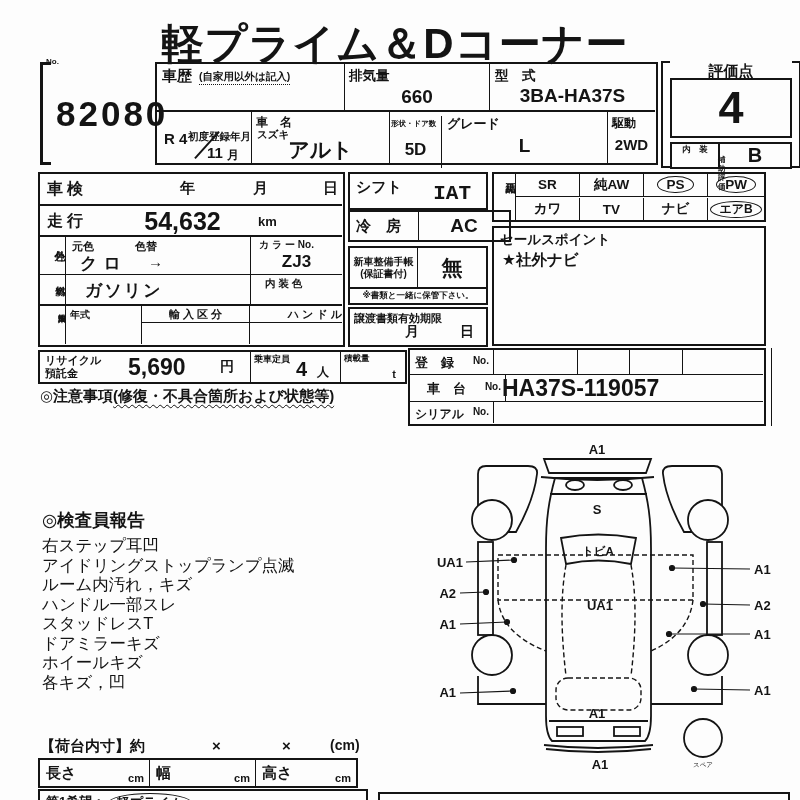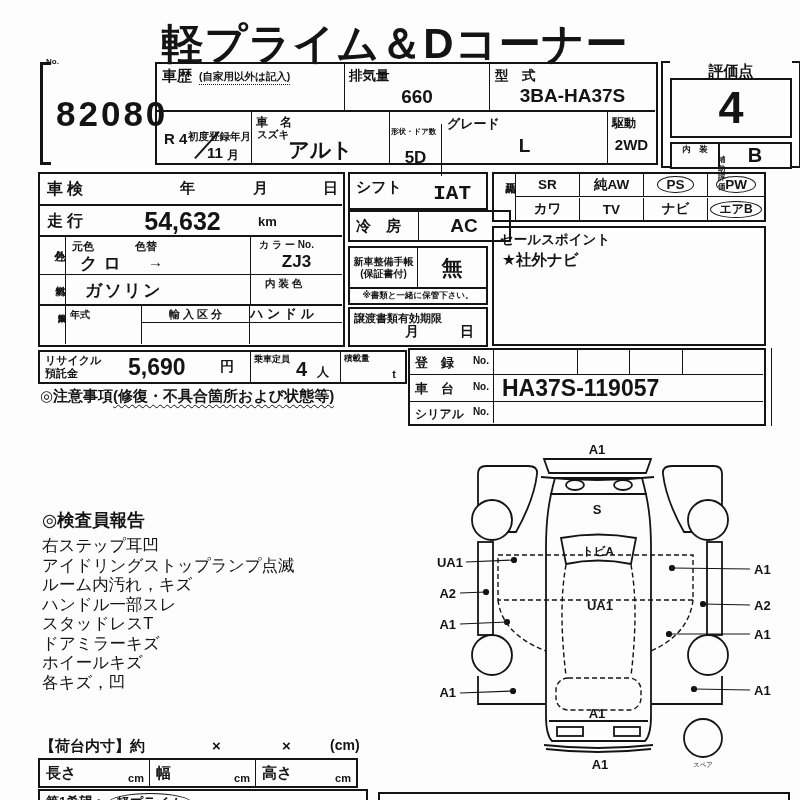--- a/index.html
+++ b/index.html
@@ -51,21 +51,21 @@
         <span class="abs bold" style="left:7px;top:18px;font-size:15px;">R 4</span>
         <div class="abs" style="left:32px;top:32px;width:36px;border-top:2px solid #141414;transform:rotate(-48deg);"></div>
         <span class="abs bold" style="left:50px;top:32px;font-size:15px;">11</span>
         <span class="abs lbl" style="left:70px;top:35px;font-size:12px;">月</span>
       </div>
       <div class="abs" style="left:95px;top:0;width:138px;height:52px;border-right:1.5px solid #141414;">
         <span class="abs lbl" style="left:4px;top:2px;font-size:12px;">車　名</span>
         <span class="abs" style="left:5px;top:16px;font-size:10.5px;font-weight:700;">スズキ</span>
         <span class="abs bold" style="left:0;width:100%;top:24px;text-align:center;font-size:21px;">アルト</span>
       </div>
-      <div class="abs" style="left:233px;top:12px;width:52px;height:52px;border-right:1.5px solid #141414;">
+      <div class="abs" style="left:233px;top:4px;width:52px;height:52px;border-right:1.5px solid #141414;">
         <span class="abs lbl" style="left:1px;top:3px;font-size:7.5px;white-space:nowrap;">形状・ドア数</span>
         <span class="abs bold" style="left:0;width:100%;top:24px;text-align:center;font-size:17px;">5D</span>
       </div>
       <div class="abs" style="left:285px;top:0;width:166px;height:52px;border-right:1.5px solid #141414;">
         <span class="abs lbl" style="left:5px;top:3px;font-size:13px;">グレード</span>
         <span class="abs bold" style="left:0;width:100%;top:23px;text-align:center;font-size:19px;">L</span>
       </div>
       <div class="abs" style="left:451px;top:0;width:47px;height:52px;">
         <span class="abs lbl" style="left:4px;top:3px;font-size:12px;">駆動</span>
         <span class="abs bold" style="left:0;width:100%;top:24px;text-align:center;font-size:15px;">2WD</span>
@@ -121,21 +121,21 @@
     </div>
     <div class="abs" style="left:0;top:130px;width:302px;height:40px;border-top:2px solid #141414;">
       <div class="abs vert lbl" style="left:0;top:0;width:26px;height:100%;border-right:1.5px solid #141414;font-size:8px;padding:2px 0 0 9px;">輸入車用</div>
       <div class="abs" style="left:26px;top:0;width:76px;height:100%;border-right:1.5px solid #141414;">
         <span class="abs lbl" style="left:4px;top:2px;font-size:10px;">年式</span>
       </div>
       <div class="abs" style="left:102px;top:0;width:108px;height:100%;border-right:1.5px solid #141414;">
         <div class="lbl" style="font-size:11px;text-align:center;border-bottom:1.5px solid #141414;height:16px;line-height:16px;">輸 入 区 分</div>
       </div>
       <div class="abs" style="left:210px;top:0;width:92px;height:100%;">
-        <div class="lbl" style="font-size:13px;text-align:left;border-bottom:1.5px solid #141414;height:16px;line-height:16px;">ハ ン ド ル</div>
+        <div class="lbl" style="font-size:11px;text-align:right;border-bottom:1.5px solid #141414;height:16px;line-height:16px;">ハ ン ド ル</div>
       </div>
     </div>
   </div>
 
   <div class="abs b25" style="left:38px;top:350px;width:369px;height:34px;">
     <div class="abs" style="left:5px;top:1px;">
       <div class="lbl" style="font-size:11px;line-height:14px;">リサイクル</div>
       <div class="lbl" style="font-size:11px;line-height:13px;">預託金</div>
     </div>
     <span class="abs bold" style="left:88px;top:2px;font-size:23px;">5,690</span>
@@ -225,21 +225,21 @@
       <div class="abs" style="left:0;top:0;width:84px;height:100%;border-right:1.5px solid #141414;">
         <span class="abs lbl" style="left:5px;top:4px;font-size:13px;">登　録</span>
         <span class="abs lbl" style="right:4px;top:5px;font-size:10px;">No.</span>
       </div>
       <span class="abs" style="left:92px;top:3px;font-size:14px;"></span>
       <div class="abs" style="left:167px;top:0;height:100%;border-left:1.5px solid #141414;"></div>
       <div class="abs" style="left:219px;top:0;height:100%;border-left:1.5px solid #141414;"></div>
       <div class="abs" style="left:272px;top:0;height:100%;border-left:1.5px solid #141414;"></div>
     </div>
     <div class="abs" style="left:0;top:24px;width:353px;height:27px;border-top:1.5px solid #141414;">
-      <div class="abs" style="left:0;top:0;width:84px;height:100%;border-right:1.5px solid #141414;">
+      <div class="abs" style="left:12px;top:0;width:84px;height:100%;border-right:1.5px solid #141414;">
         <span class="abs lbl" style="left:5px;top:5px;font-size:13px;">車　台</span>
         <span class="abs lbl" style="right:4px;top:6px;font-size:10px;">No.</span>
       </div>
       <span class="abs bold" style="left:92px;top:0px;font-size:23px;">HA37S-119057</span>
     </div>
     <div class="abs" style="left:0;top:51px;width:353px;height:22px;border-top:1.5px solid #141414;">
       <div class="abs" style="left:0;top:0;width:84px;height:100%;border-right:1.5px solid #141414;">
         <span class="abs lbl" style="left:5px;top:4px;font-size:12px;">シリアル</span>
         <span class="abs lbl" style="right:4px;top:4px;font-size:10px;">No.</span>
       </div>

